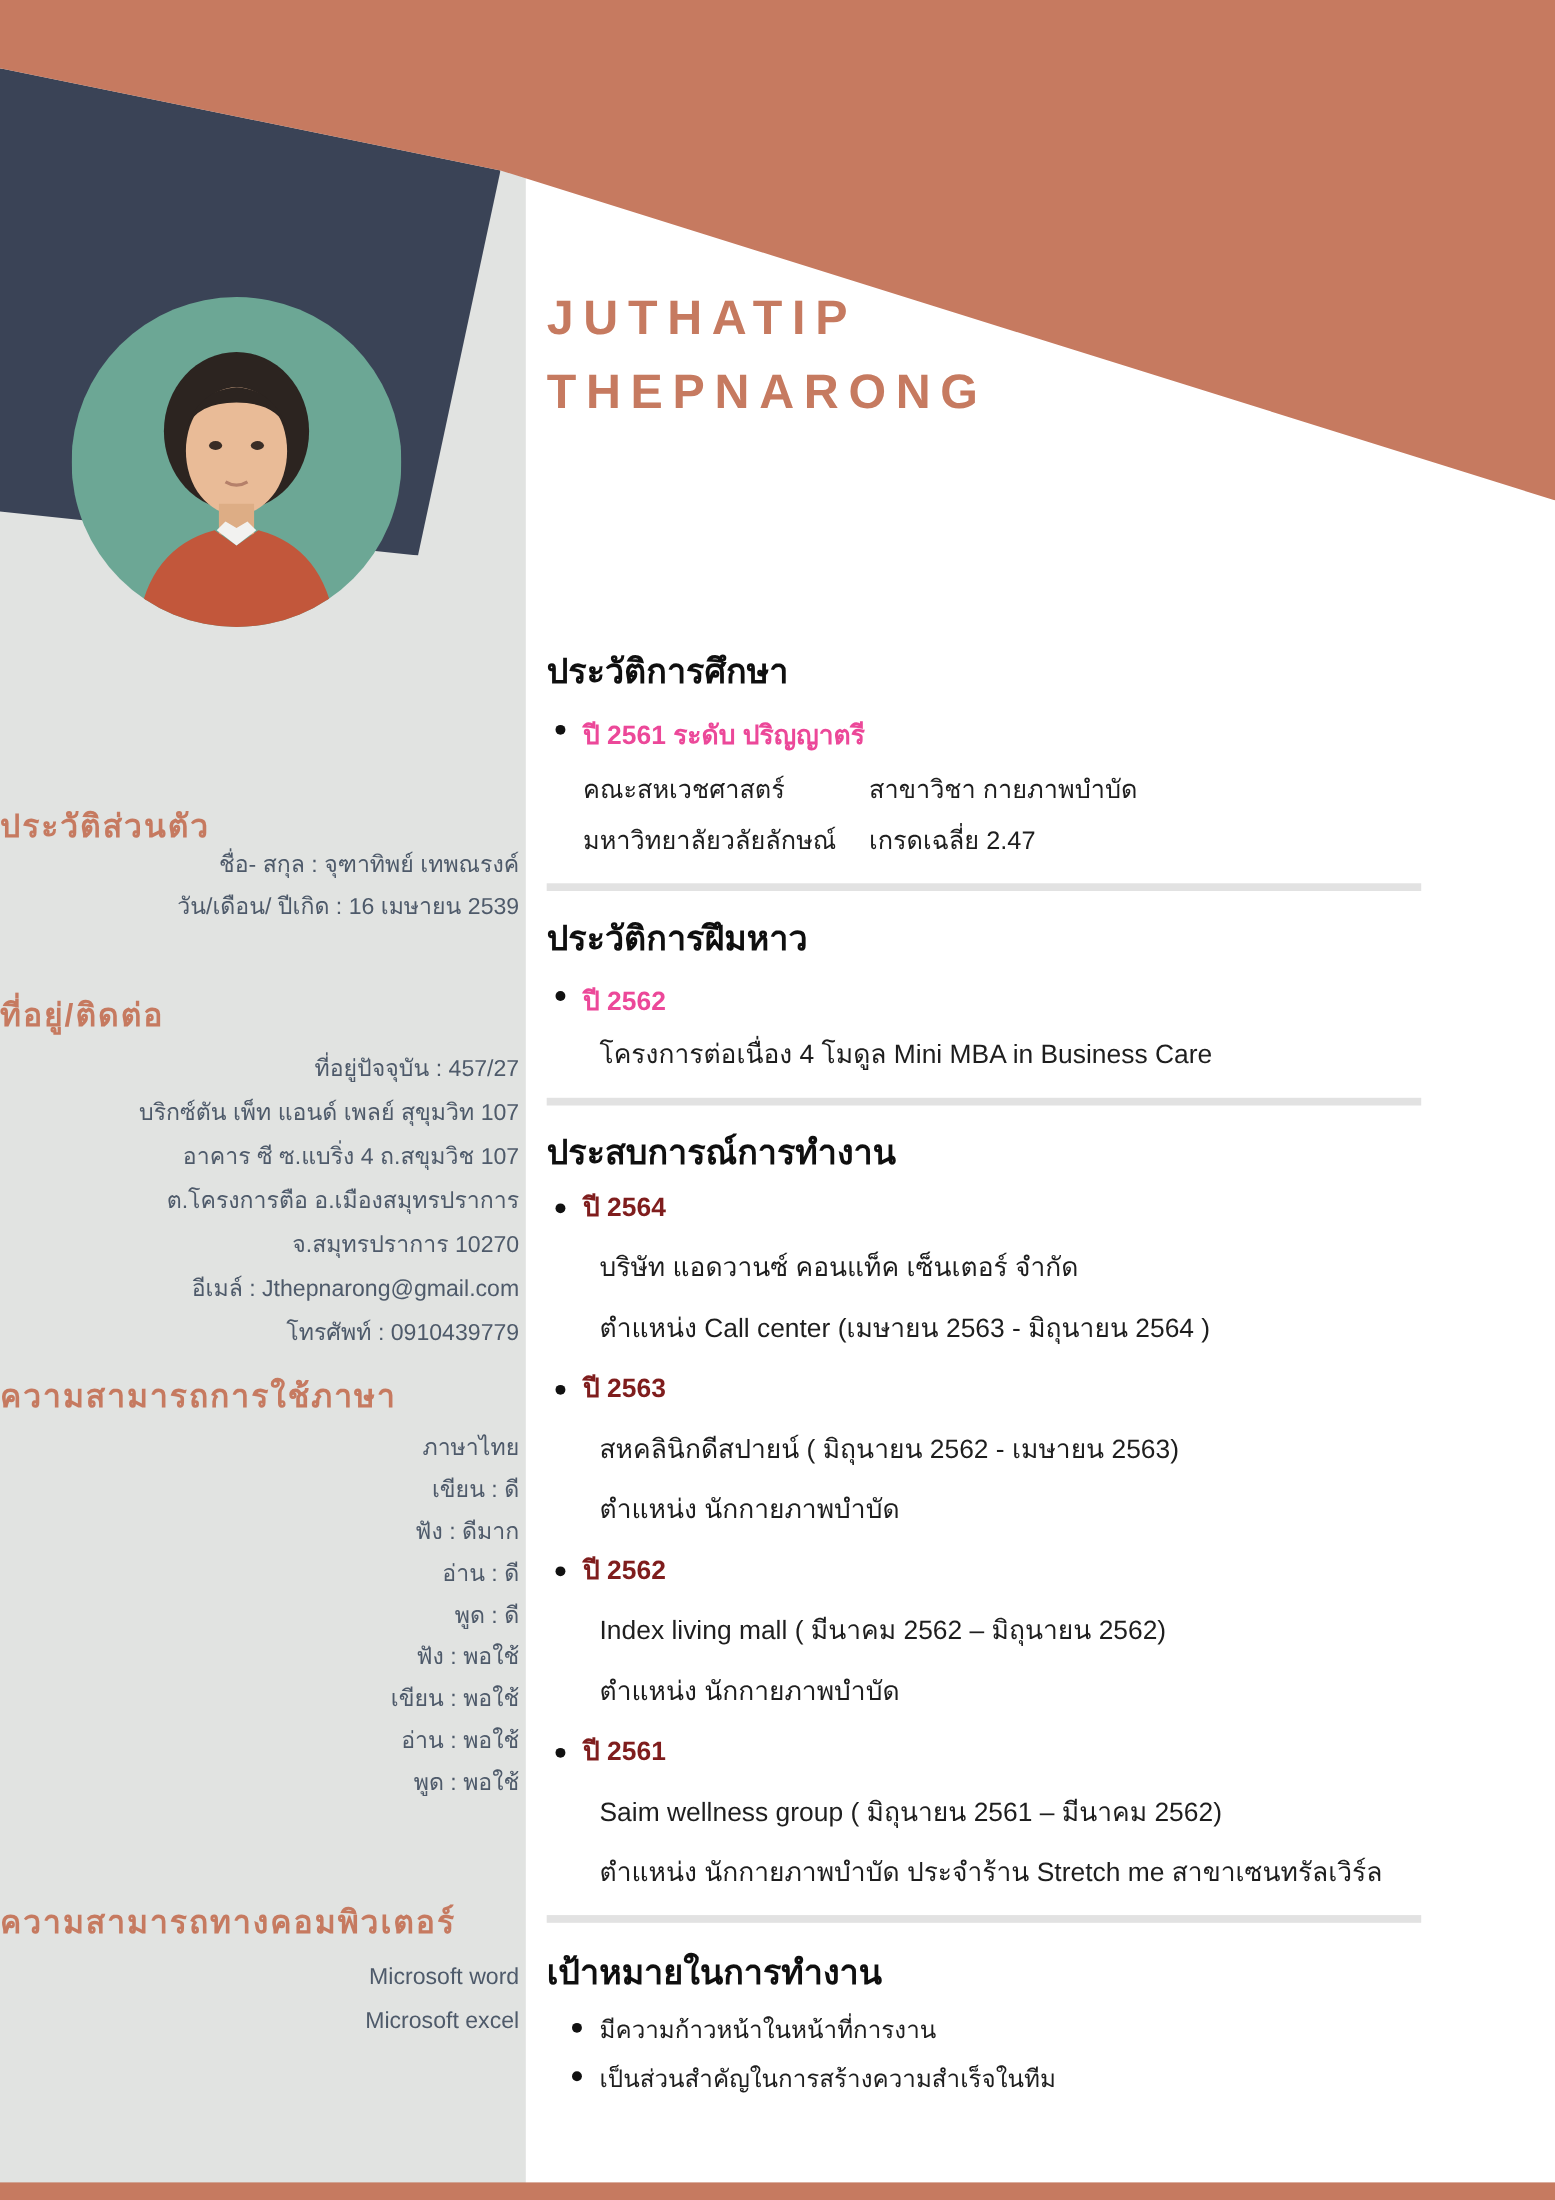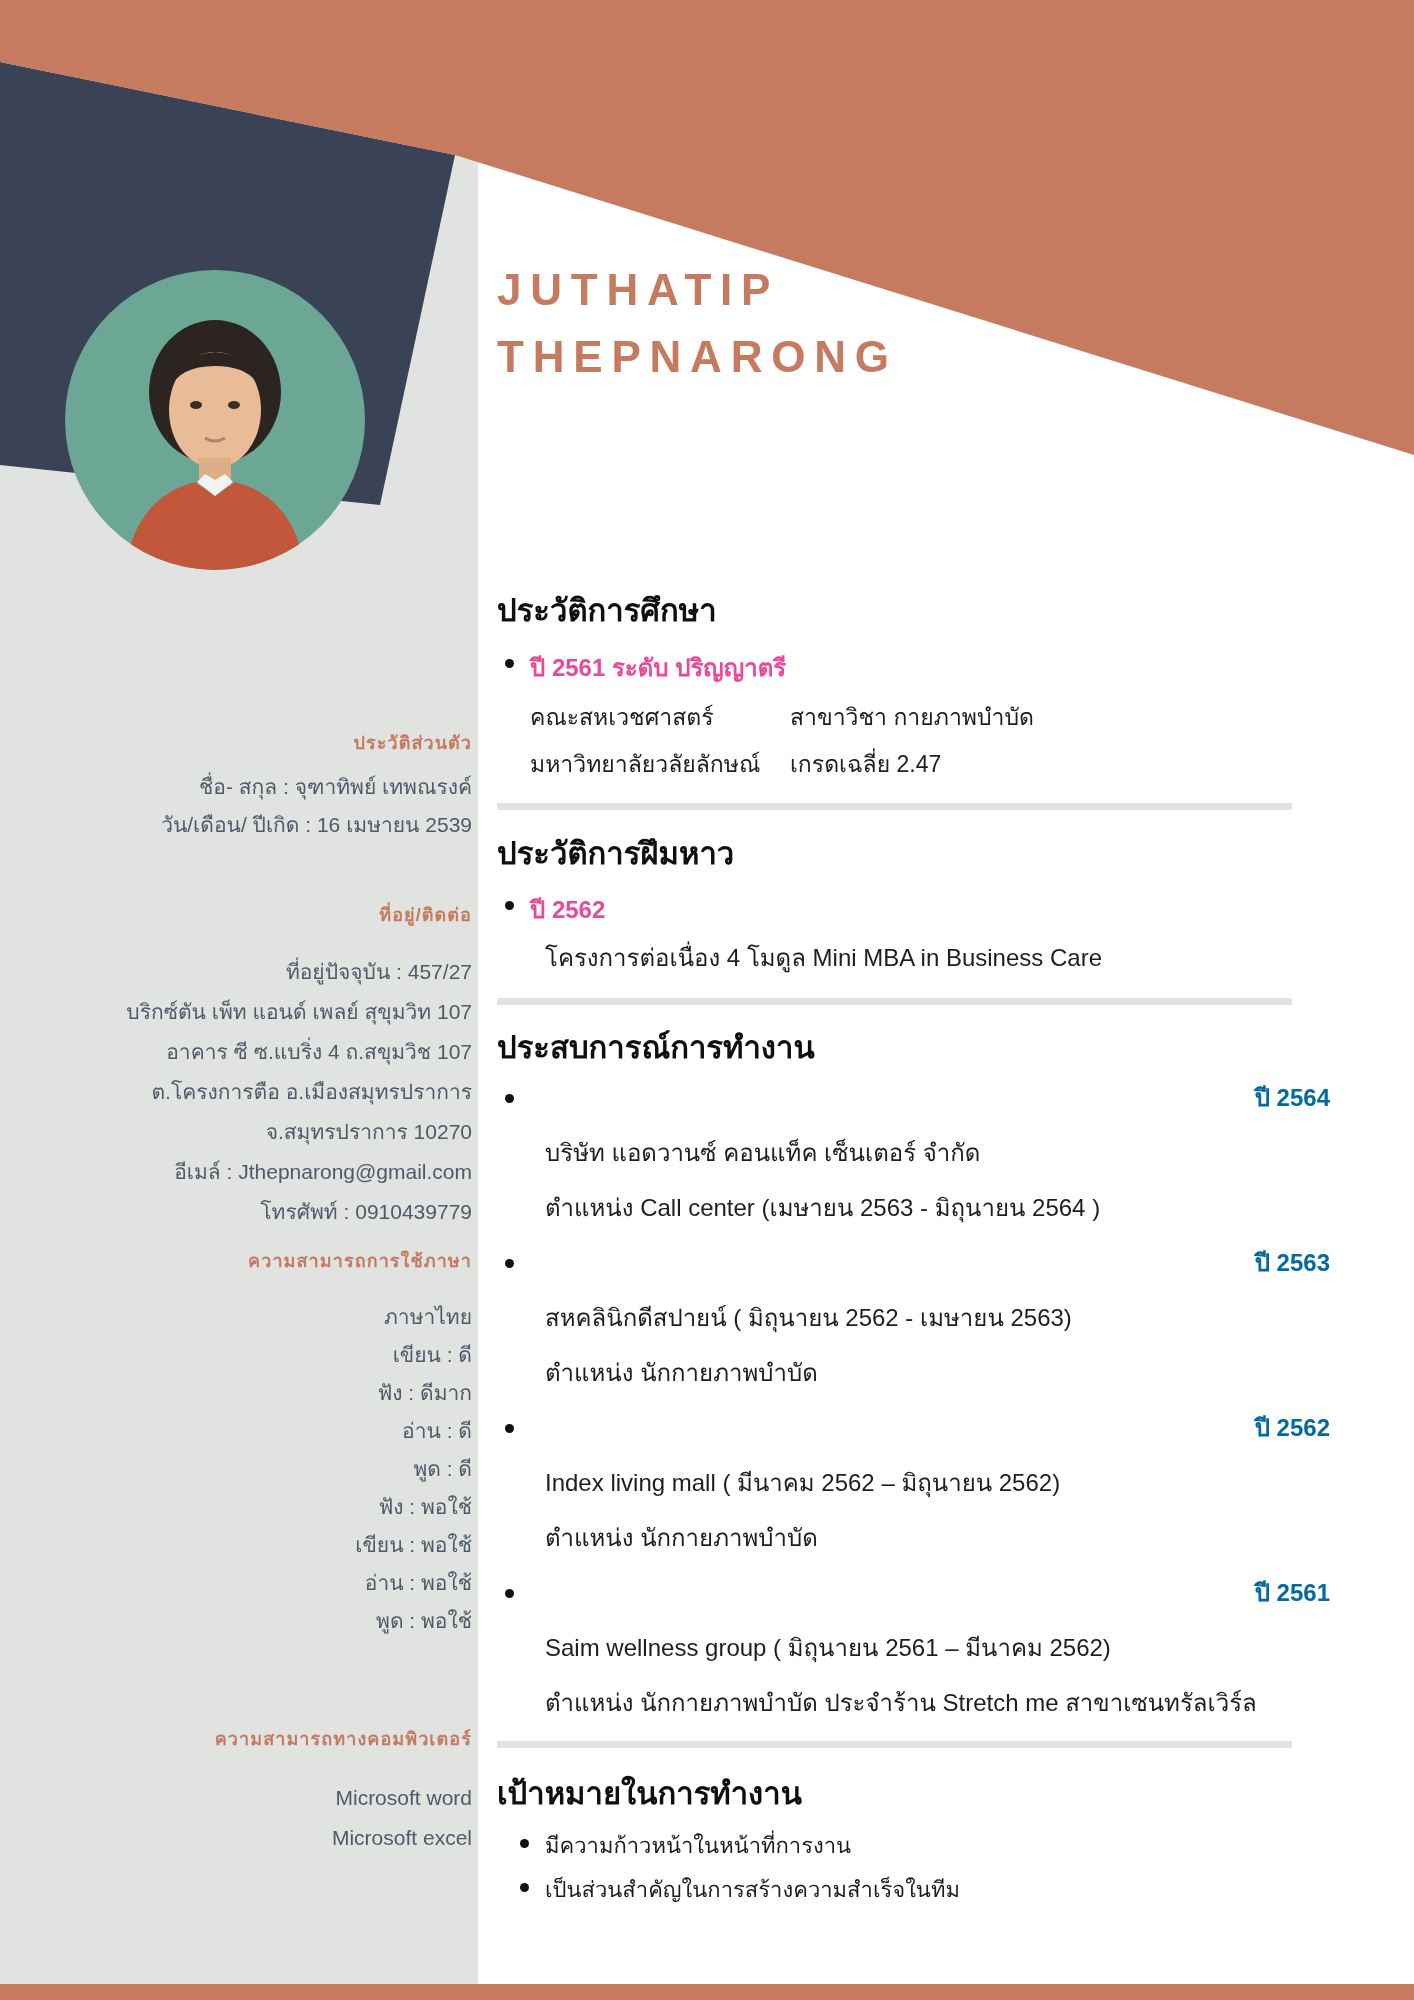--- a/index.html
+++ b/index.html
@@ -24,37 +24,37 @@
     clip-path:polygon(0 62px,455px 155px,380px 505px,0 465px);}
   .bottom-bar{position:absolute;left:0;top:1984px;width:1414px;height:16px;background:var(--accent);}
   
   .photo{position:absolute;left:65px;top:270px;width:300px;height:300px;border-radius:50%;overflow:hidden;}
   
   .name{position:absolute;left:497px;top:256px;color:var(--accent);font-weight:700;
     font-size:44px;line-height:67px;letter-spacing:0.20em;white-space:nowrap;}
   
   .side-block{position:absolute;left:0;width:472px;text-align:right;color:var(--sidetext);
     font-size:21px;white-space:nowrap;}
-  .side-heading{position:absolute;left:0;width:472px;text-align:right;color:var(--accent);
-    font-weight:700;font-size:18px;letter-spacing:0.06em;white-space:nowrap;}
+  .side-heading{position:absolute;left:0;width:472px;color:var(--accent);
+    font-weight:700;font-size:29px;letter-spacing:0.06em;white-space:nowrap;}
   .side-line{display:block;}
   .lh38 .side-line{line-height:38px;}
   .lh40 .side-line{line-height:40px;}
   
   .main-heading{position:absolute;left:497px;color:#0f0f0f;font-weight:700;font-size:31px;white-space:nowrap;}
   .year-line{position:absolute;left:530px;color:#ec4899;font-weight:700;font-size:24px;white-space:nowrap;}
   .year-line::before,.goal-line::before{
     content:"";position:absolute;left:-25px;top:11px;width:9px;height:9px;border-radius:50%;background:#111;}
   .detail-line{position:absolute;left:545px;color:var(--body);font-size:24px;white-space:nowrap;}
   .edu-row{position:absolute;left:530px;color:var(--body);font-size:23px;white-space:nowrap;}
   .edu-col2{position:absolute;left:260px;top:0;}
   .divider{position:absolute;left:497px;width:795px;height:7px;background:var(--divider);}
   .exp-list{position:absolute;left:530px;top:1083px;width:800px;}
   .exp-row{height:55px;line-height:30px;font-size:24px;color:var(--body);white-space:nowrap;position:relative;}
-  .exp-row.year{font-weight:700;color:#0369a1;text-align:right;}
+  .exp-row.year{font-weight:700;color:#7f1d1d;}
   .exp-row.year::before{content:"";position:absolute;left:-25px;top:11px;width:9px;height:9px;border-radius:50%;background:#111;}
   .exp-row.detail{padding-left:15px;}
   .goal-line{position:absolute;left:545px;color:var(--body);font-size:22px;white-space:nowrap;}
 </style>
 </head>
 <body>
 
 <div class="page">
 
   <div class="sidebar-bg"></div>

